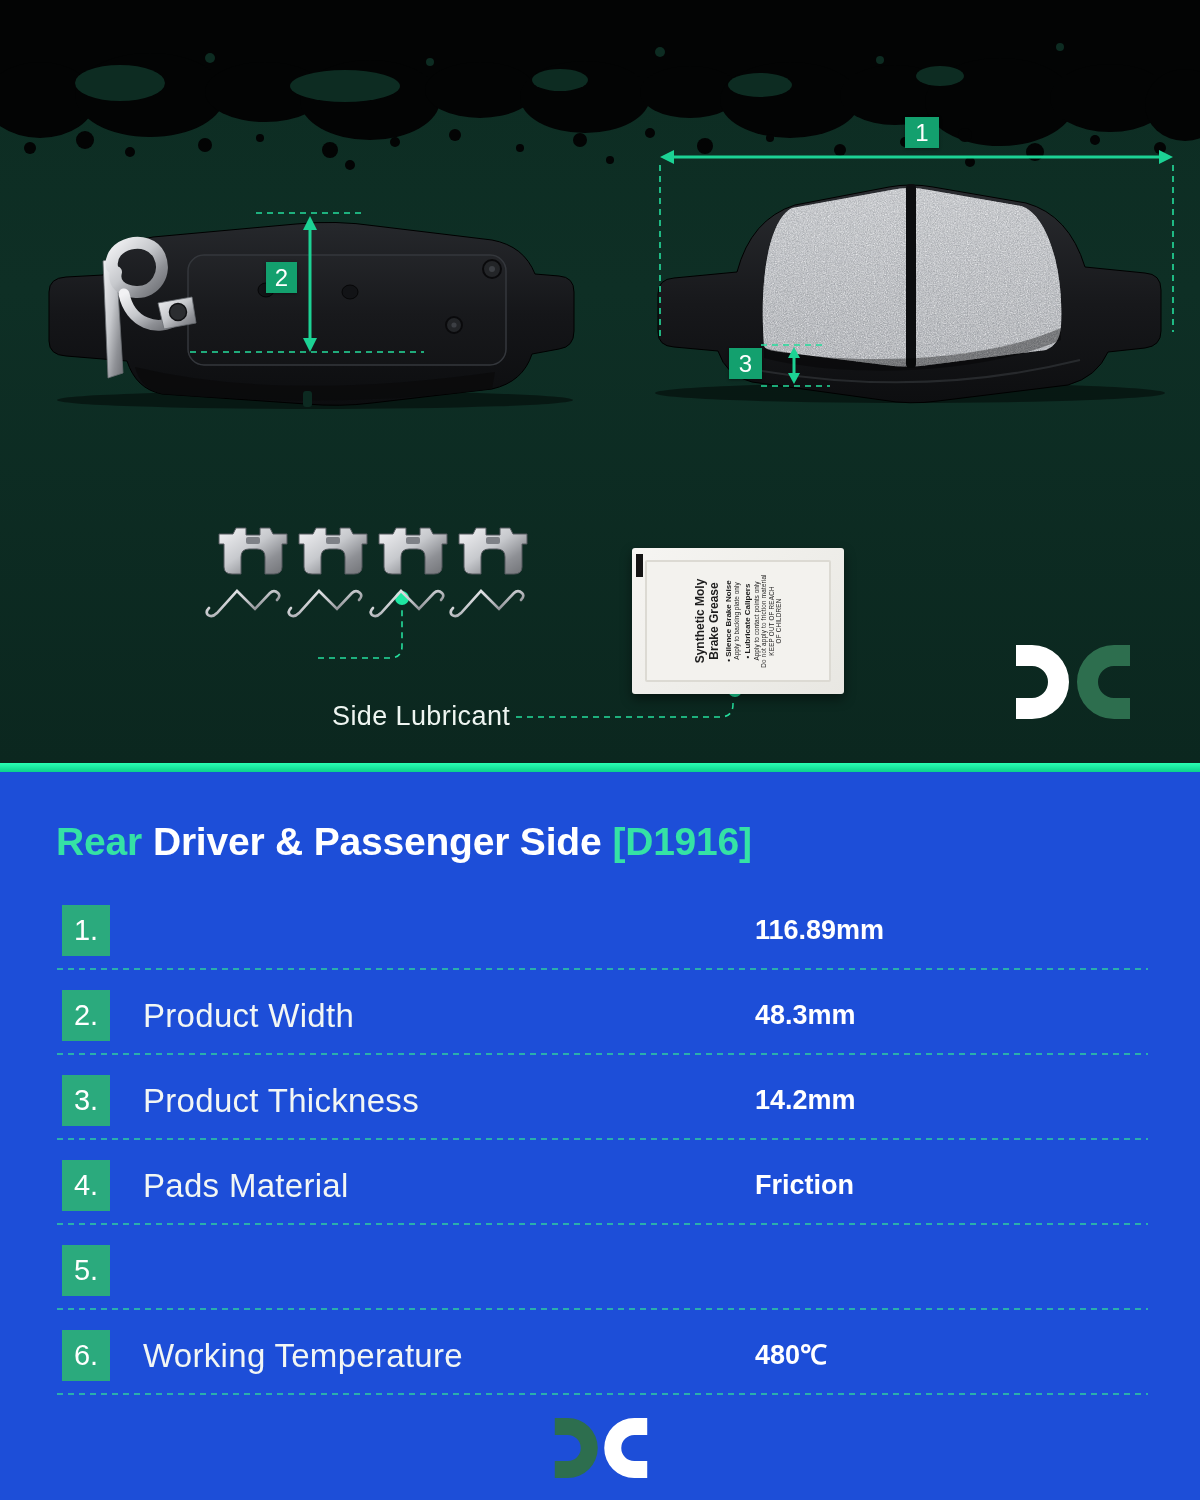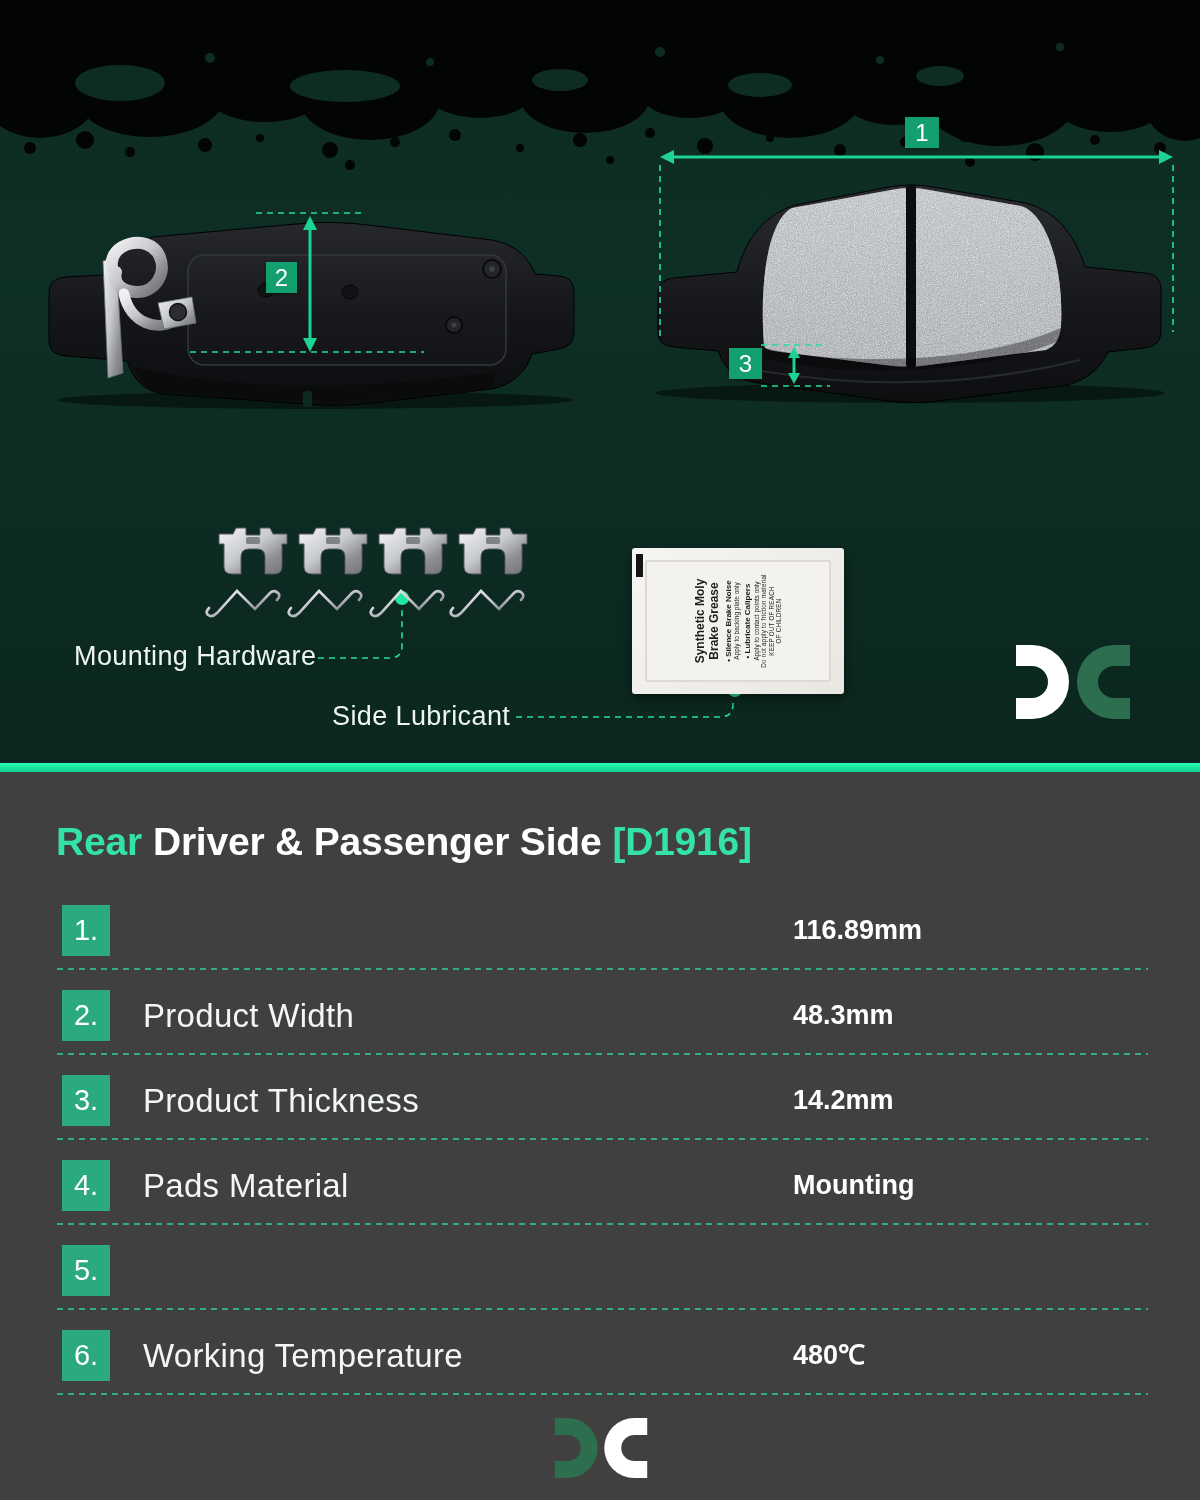--- a/index.html
+++ b/index.html
@@ -33,33 +33,33 @@
   .packet-text{position:absolute;left:50%;top:50%;width:132px;
           transform:translate(-50%,-50%) rotate(-90deg);text-align:center;color:#1d1d1d;}
   .pk-title{font-size:12px;font-weight:700;line-height:1.15;}
   .pk-b{font-size:8px;font-weight:700;margin-top:3px;line-height:1.1;}
   .pk-s{font-size:6.5px;line-height:1.15;}
   .pk-xs{font-size:6.3px;line-height:1.2;letter-spacing:.2px;}
   .logo-top{position:absolute;left:1013px;top:645px;}
   
   .divider{position:absolute;left:0;top:763px;width:1200px;height:9px;
            background:linear-gradient(180deg,#2bffb4,#0bd28c);}
-  .specs{position:absolute;left:0;top:772px;width:1200px;height:728px;background:#404040;}
+  .specs{position:absolute;left:0;top:772px;width:1200px;height:728px;background:#1d4ed8;}
   .title{position:absolute;left:56px;top:48px;font-size:39px;font-weight:700;
          letter-spacing:-.2px;white-space:nowrap;color:#fff;}
   .t-hl{color:#35e2a5;margin-right:11px;}
   .t-code{color:#35e2a5;margin-left:11px;}
   .rows{position:absolute;left:0;top:133px;width:1200px;}
   .row{position:relative;height:85px;}
   .sq{position:absolute;left:62px;top:0;width:48px;height:51px;background:#2baa7d;
       color:#fff;font-size:29px;font-weight:400;display:flex;align-items:center;justify-content:center;}
   .row-label{position:absolute;left:143px;top:0;height:51px;line-height:51px;
       color:#f2f6f4;font-size:33px;letter-spacing:.3px;white-space:nowrap;}
   .row-value{position:absolute;left:755px;top:0;height:51px;line-height:51px;
-      color:#fff;font-size:27px;font-weight:700;white-space:nowrap;margin-left:38px;}
+      color:#fff;font-size:27px;font-weight:700;white-space:nowrap;}
   .sep{position:absolute;left:57px;top:63px;width:1091px;height:2px;
       background:repeating-linear-gradient(90deg,#2fcf9e 0 6px,transparent 6px 11px);opacity:.75;}
   .logo-bottom{position:absolute;left:552px;top:1418px;}
 </style>
 </head>
 <body>
 
 <div class="canvas">
 
   <div class="hero">
@@ -249,21 +249,20 @@
       <use href="#clipShape" transform="translate(17,8)"></use>
       <use href="#clipShape" transform="translate(97,8)"></use>
       <use href="#clipShape" transform="translate(177,8)"></use>
       <use href="#clipShape" transform="translate(257,8)"></use>
       <use href="#sprShape" transform="translate(8,68)"></use>
       <use href="#sprShape" transform="translate(90,68)"></use>
       <use href="#sprShape" transform="translate(172,68)"></use>
       <use href="#sprShape" transform="translate(252,68)"></use>
     </svg>
 
-    <div class="hero-label lbl-mount">Mounting Hardware</div>
     <div class="hero-label lbl-lube">Side Lubricant</div>
 
     <div class="packet">
       <div class="packet-inner"></div>
       <div class="packet-tear"></div>
       <div class="packet-text">
         <div class="pk-title">Synthetic Moly</div>
         <div class="pk-title">Brake Grease</div>
         <div class="pk-b">• Silence Brake Noise</div>
         <div class="pk-s">Apply to backing plate only</div>
@@ -310,21 +309,21 @@
           </div>
         <div class="row-label">Product Thickness</div>
         <div class="row-value">14.2mm</div>
         <div class="sep"></div>
       </div>
       <div class="row">
         <div class="sq">
             <span>4.</span>
           </div>
         <div class="row-label">Pads Material</div>
-        <div class="row-value">Mounting</div>
+        <div class="row-value">Friction</div>
         <div class="sep"></div>
       </div>
       <div class="row">
         <div class="sq">
             <span>5.</span>
           </div>
         <div class="sep"></div>
       </div>
       <div class="row">
         <div class="sq">

